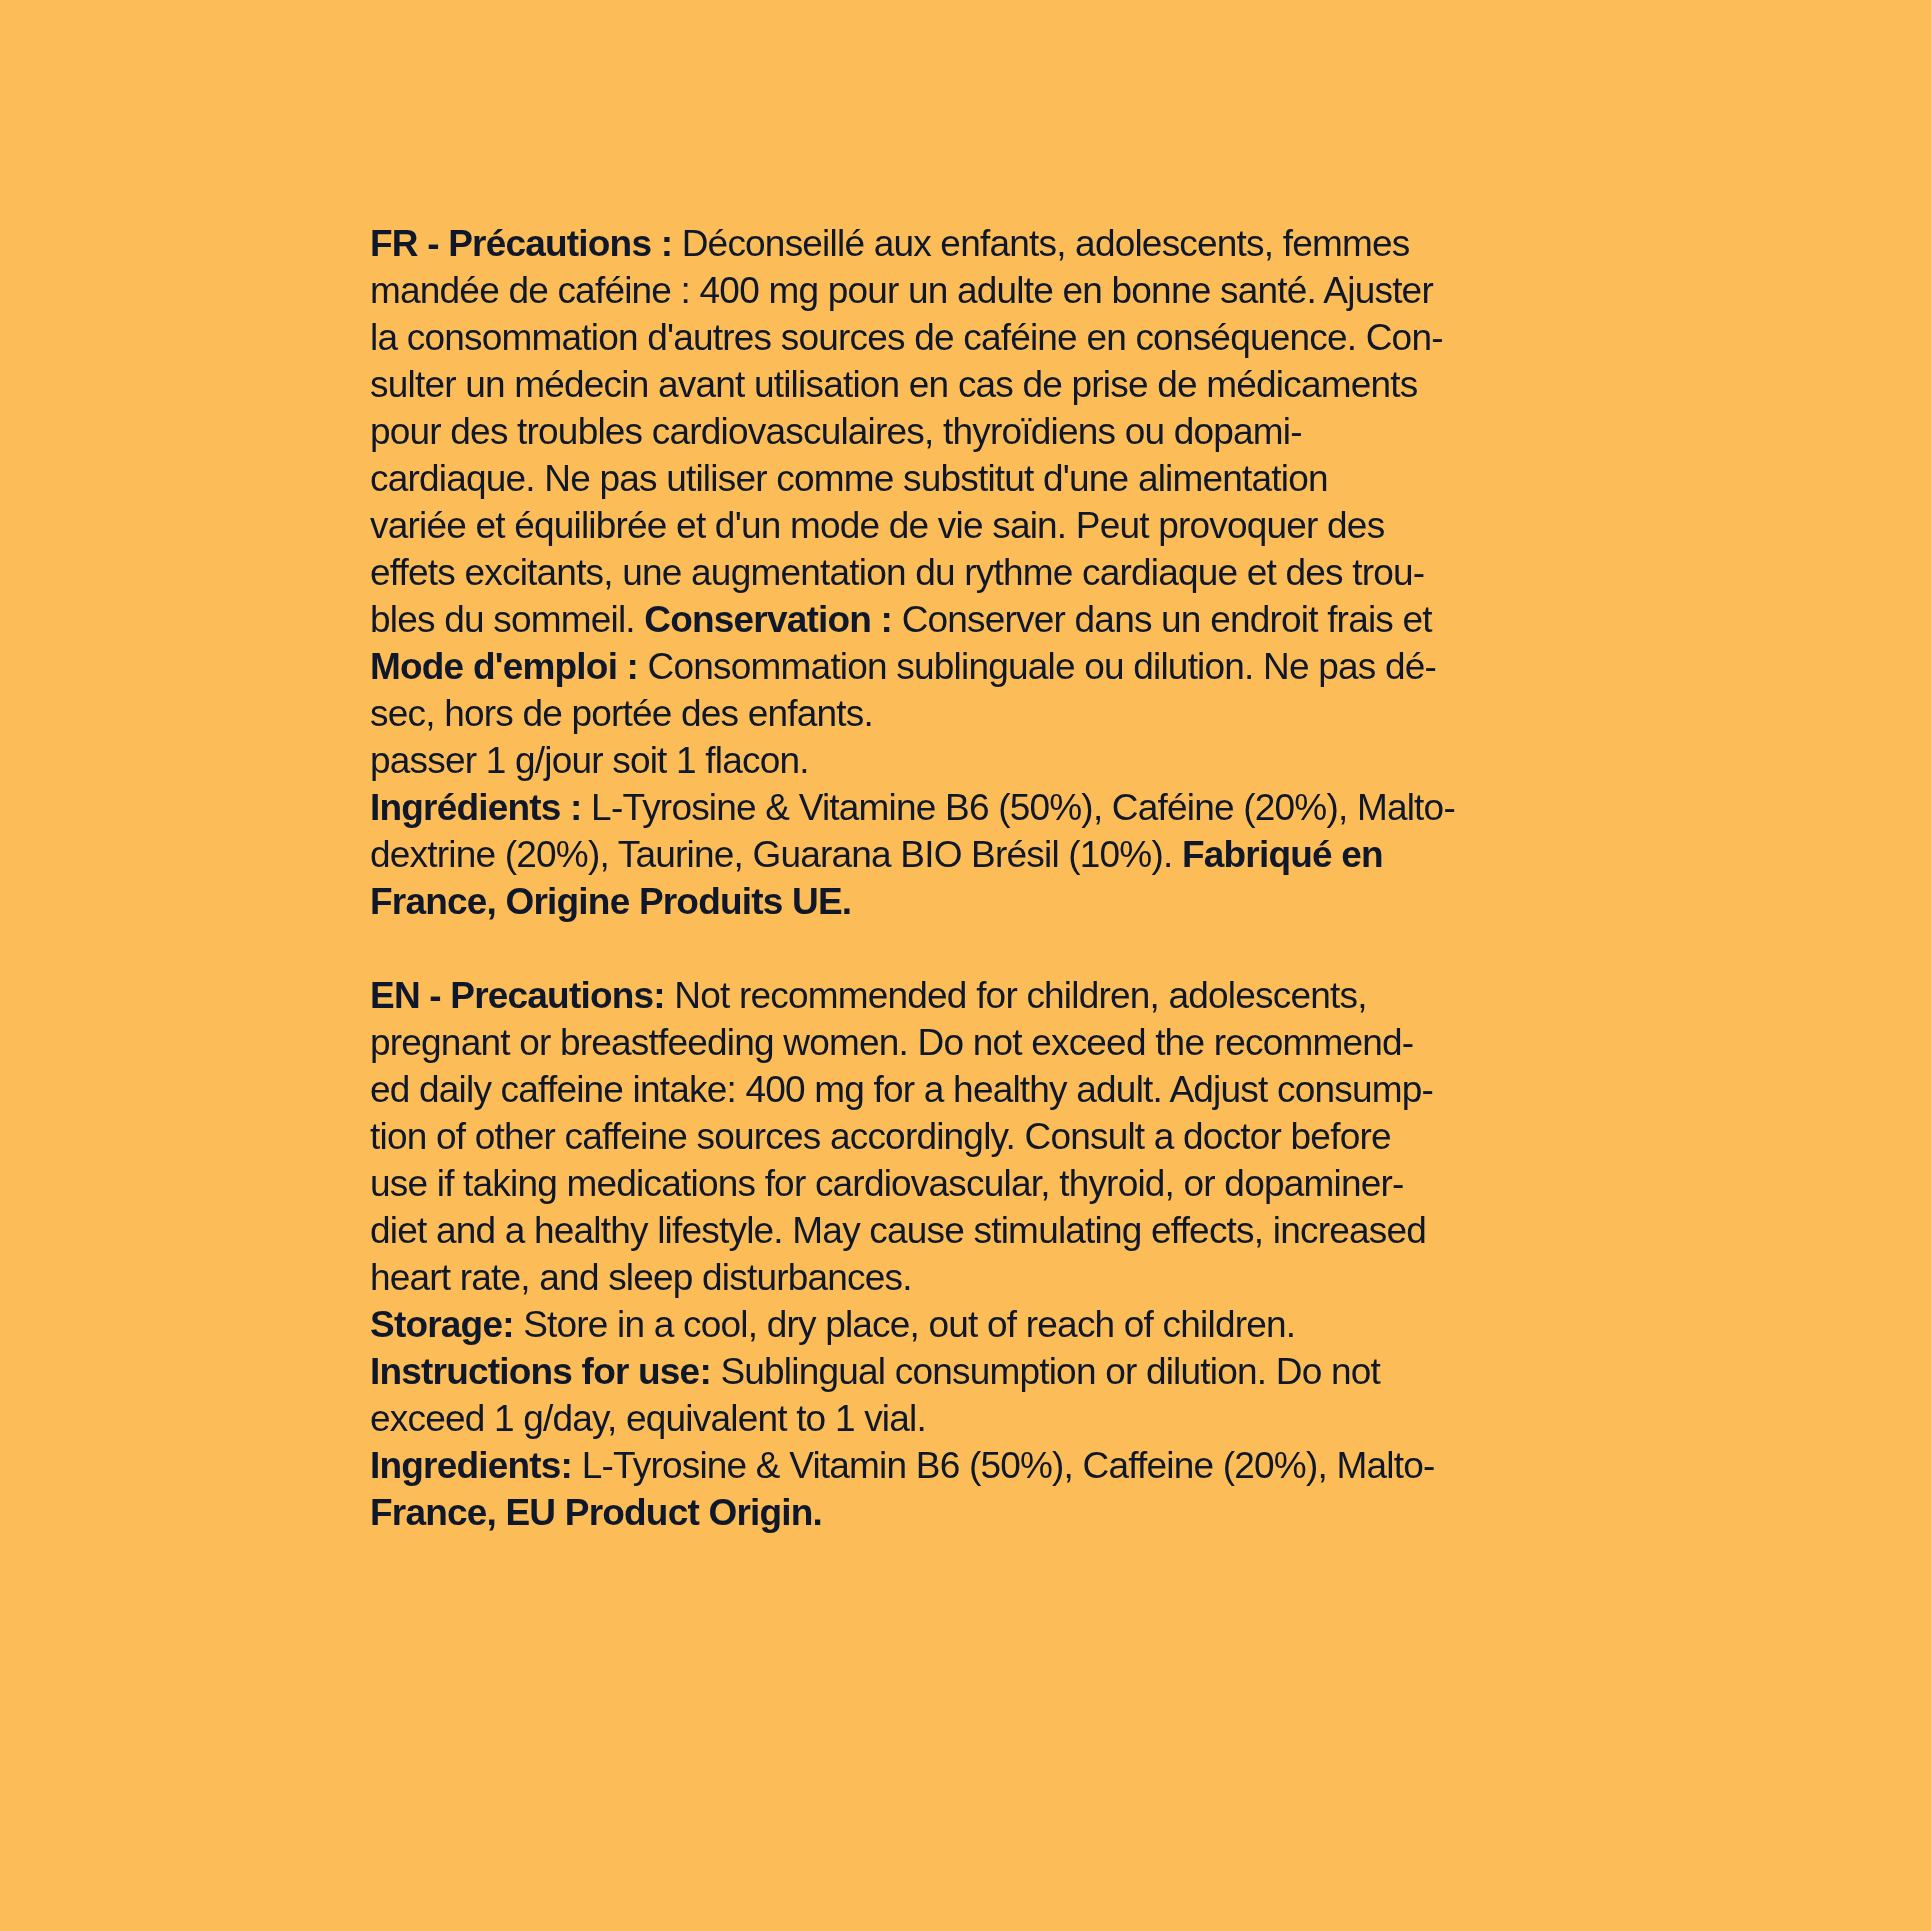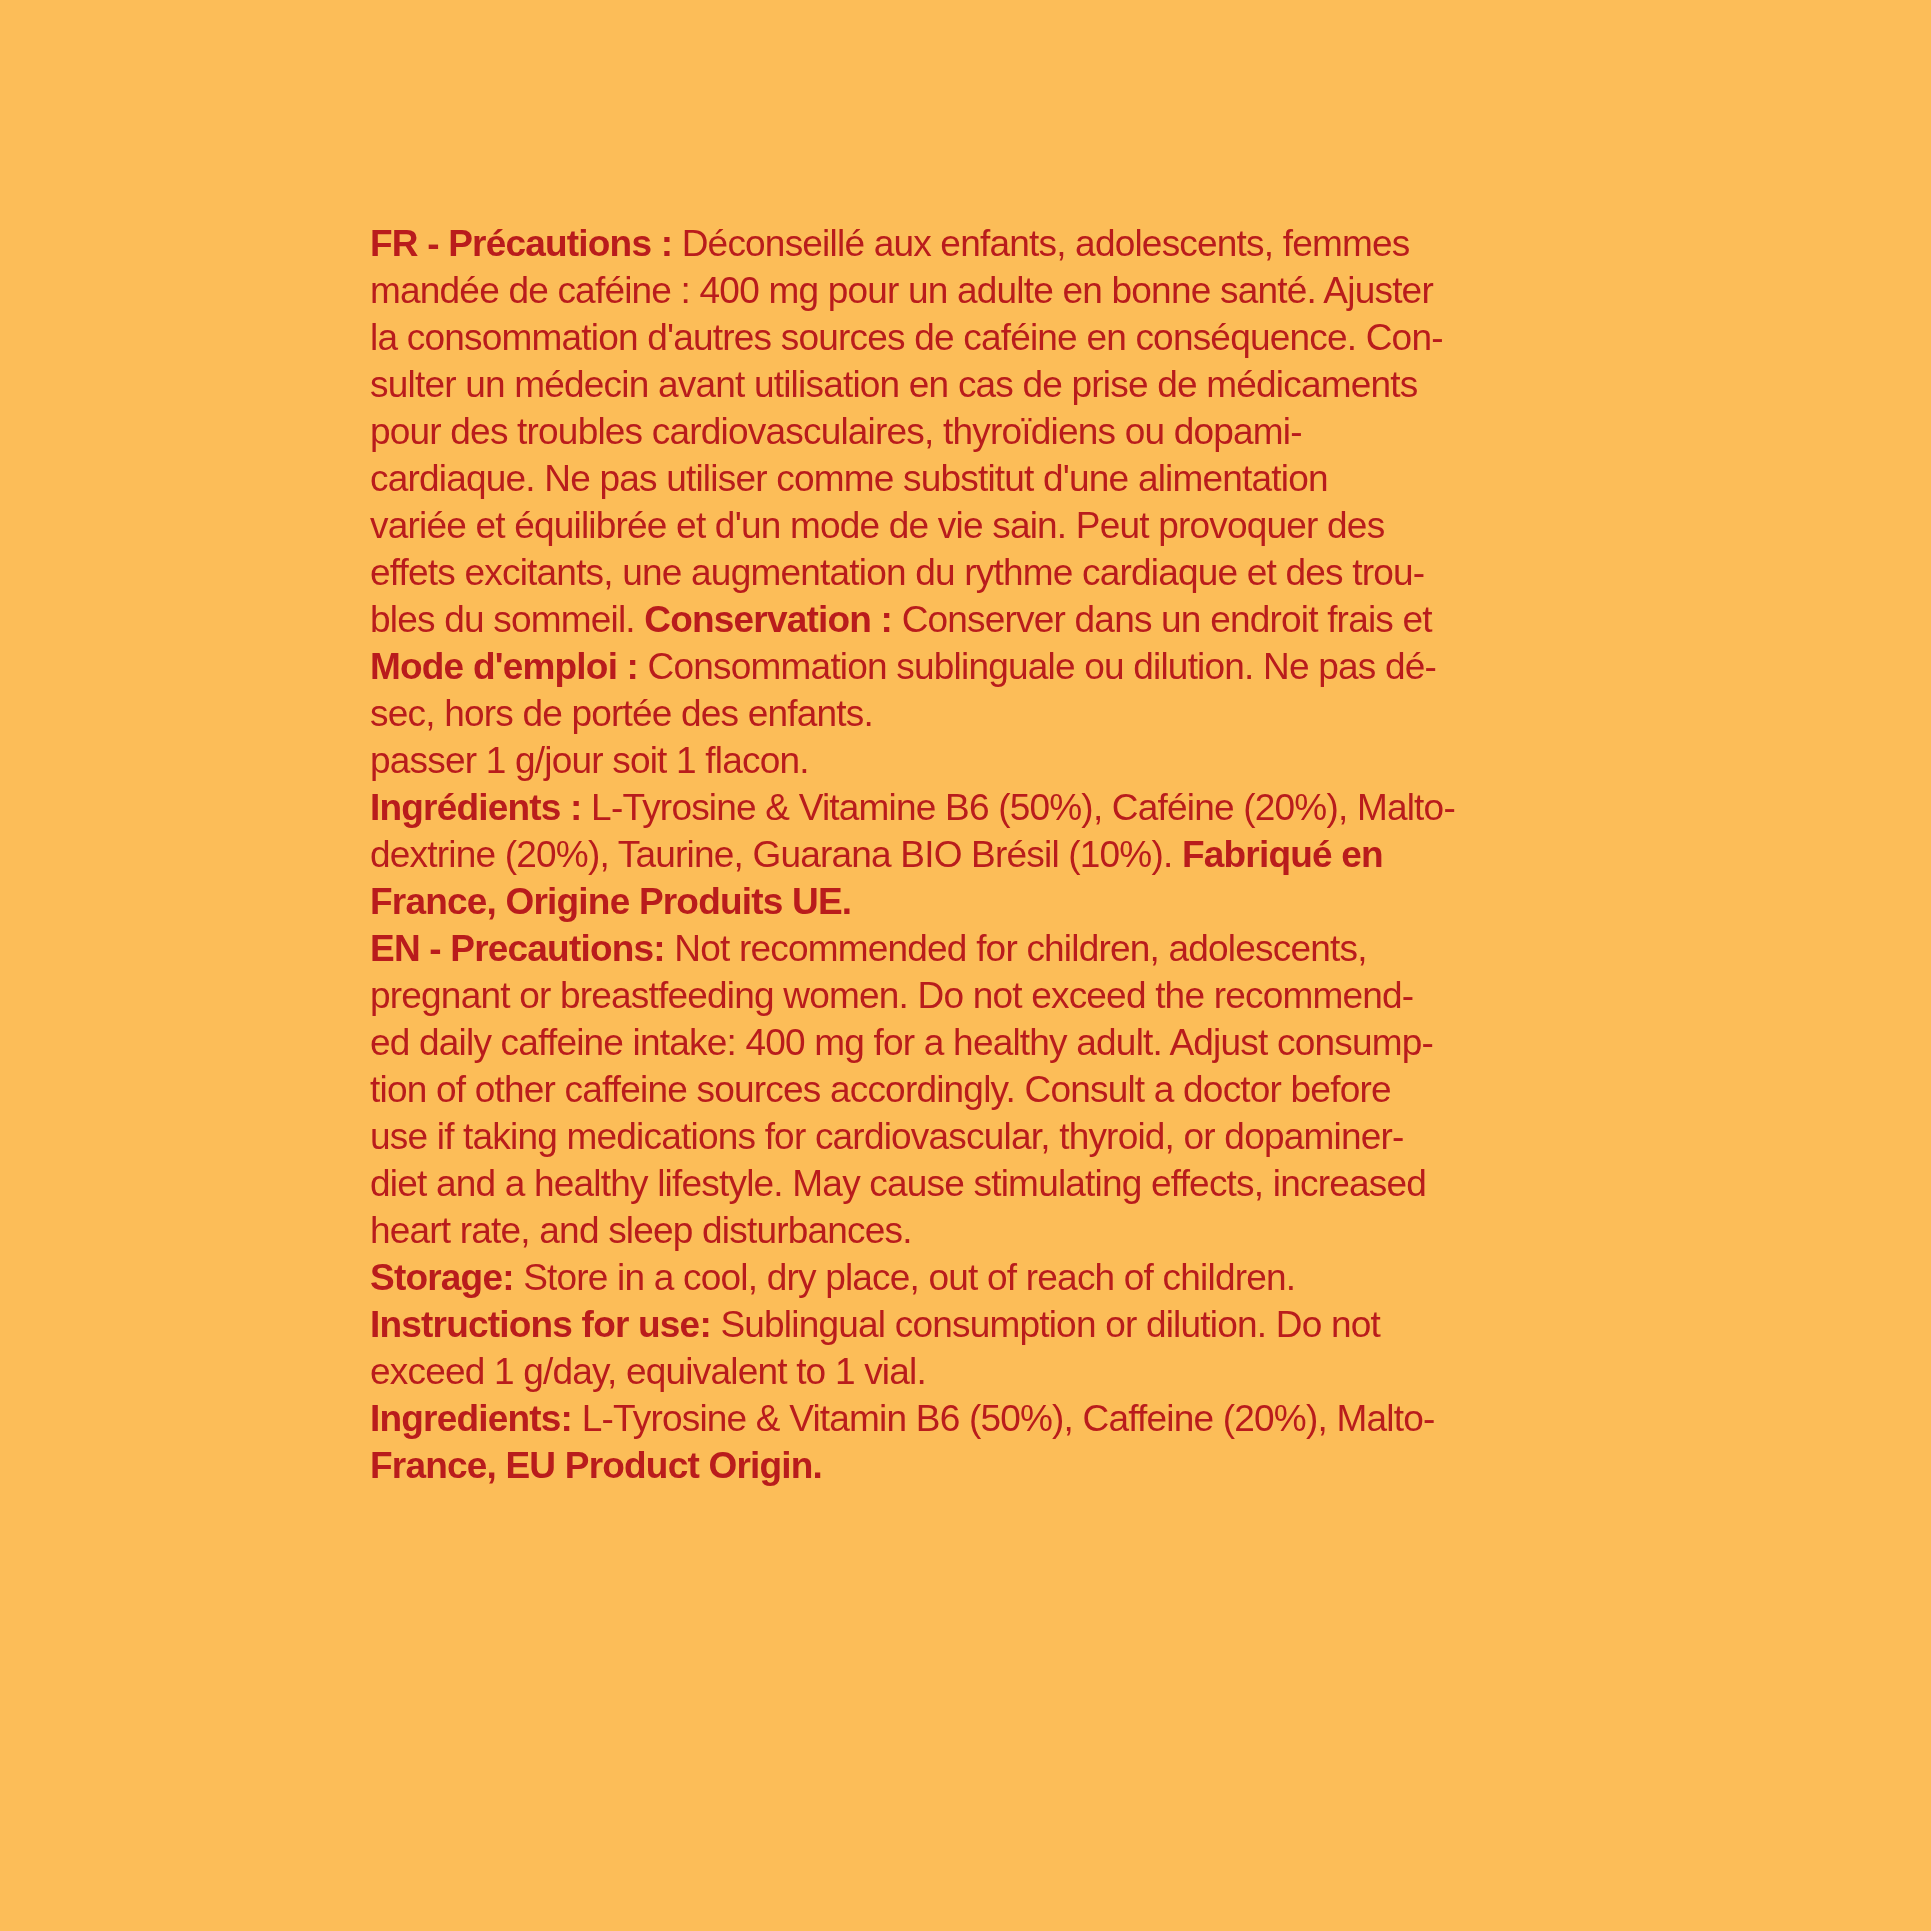--- a/index.html
+++ b/index.html
@@ -10,32 +10,33 @@
     width: 1931px;
     height: 1931px;
     background: #FCBD58;
     position: relative;
     font-family: "Liberation Sans", sans-serif;
   }
   .label-text {
     position: absolute;
     left: 370px;
     top: 220px;
-    color: #b91c1c;
+    color: #0f172a;
     font-size: 37px;
     line-height: 47px;
     letter-spacing: -0.8px;
   }
   .line {
     white-space: nowrap;
   }
   .b {
     font-weight: 700;
   }
   .section + .section {
+    margin-top: 47px;
   }
 </style>
 </head>
 <body style="background: rgb(252, 189, 88);">
 
 <div class="label-text">
 
   <div class="section">
     <div class="line"><span class="b">FR - Précautions : </span><span>Déconseillé aux enfants, adolescents, femmes</span></div>
     <div class="line"><span>mandée de caféine : 400 mg pour un adulte en bonne santé. Ajuster</span></div>

